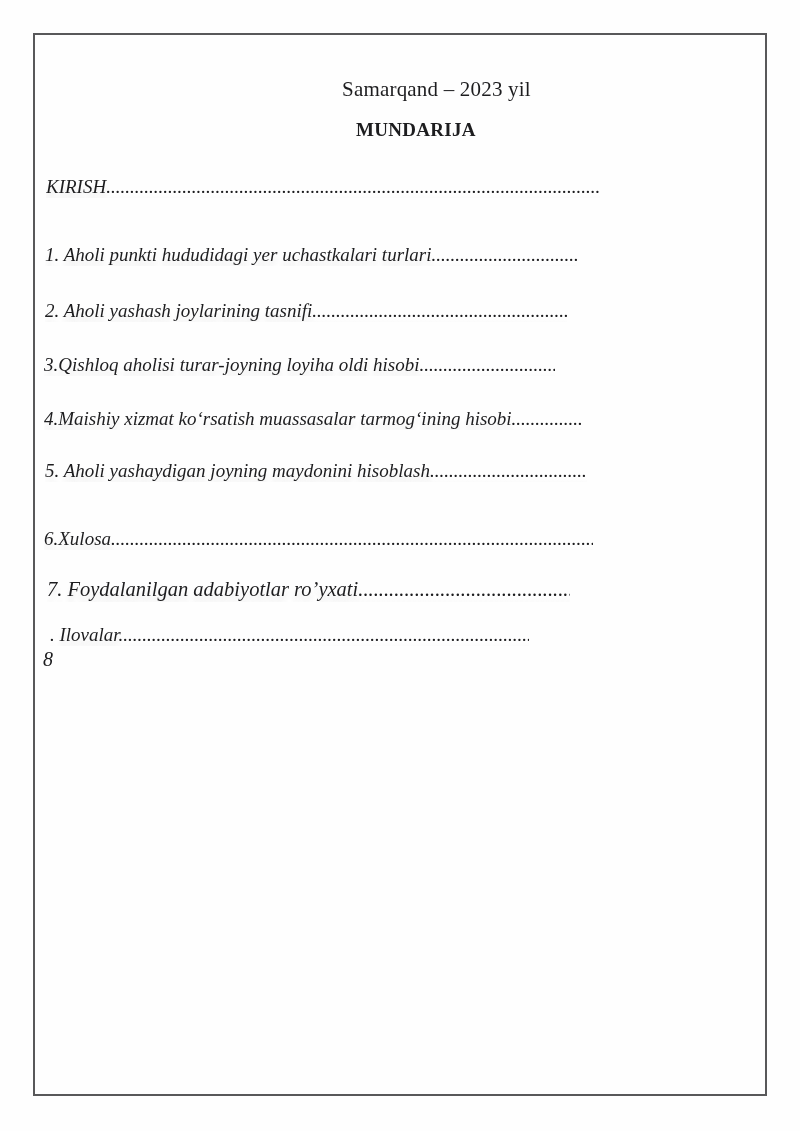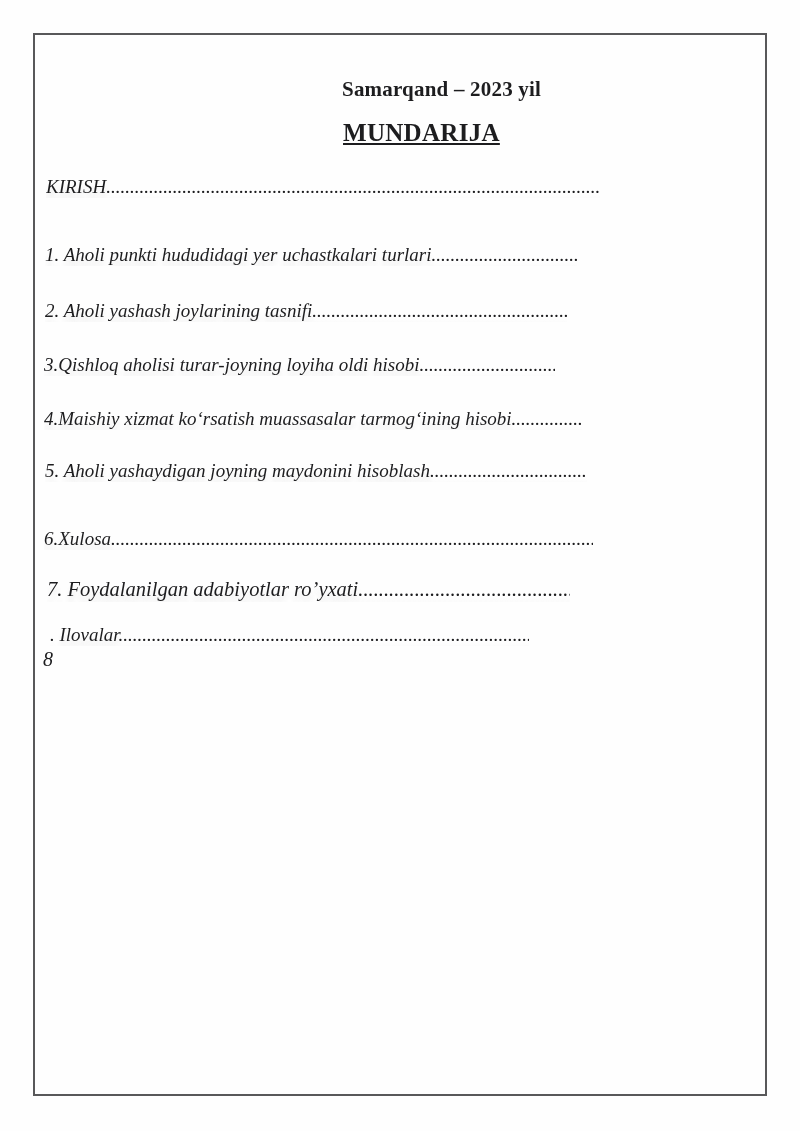--- a/index.html
+++ b/index.html
@@ -25,33 +25,32 @@
     box-sizing: border-box;
     border: 2px solid #58585a;
     background: #fefefe;
   }
   .doc-title {
     position: absolute;
     left: 342px;
     top: 77px;
     font-size: 21px;
     font-style: normal;
-    font-weight: bold;
+    font-weight: normal;
     white-space: nowrap;
     letter-spacing: 0.2px;
   }
   .doc-heading {
     position: absolute;
-    left: 343px;
+    left: 356px;
     top: 119px;
-    font-size: 25px;
+    font-size: 19px;
     font-weight: bold;
     white-space: nowrap;
     letter-spacing: 0.3px;
-    text-decoration: underline;
   }
   .toc-line {
     position: absolute;
     font-style: italic;
     font-size: 19px;
     line-height: 1.15;
     white-space: nowrap;
     overflow: hidden;
     text-shadow: 0 7px 5px rgba(70,70,70,0.10);
   }

